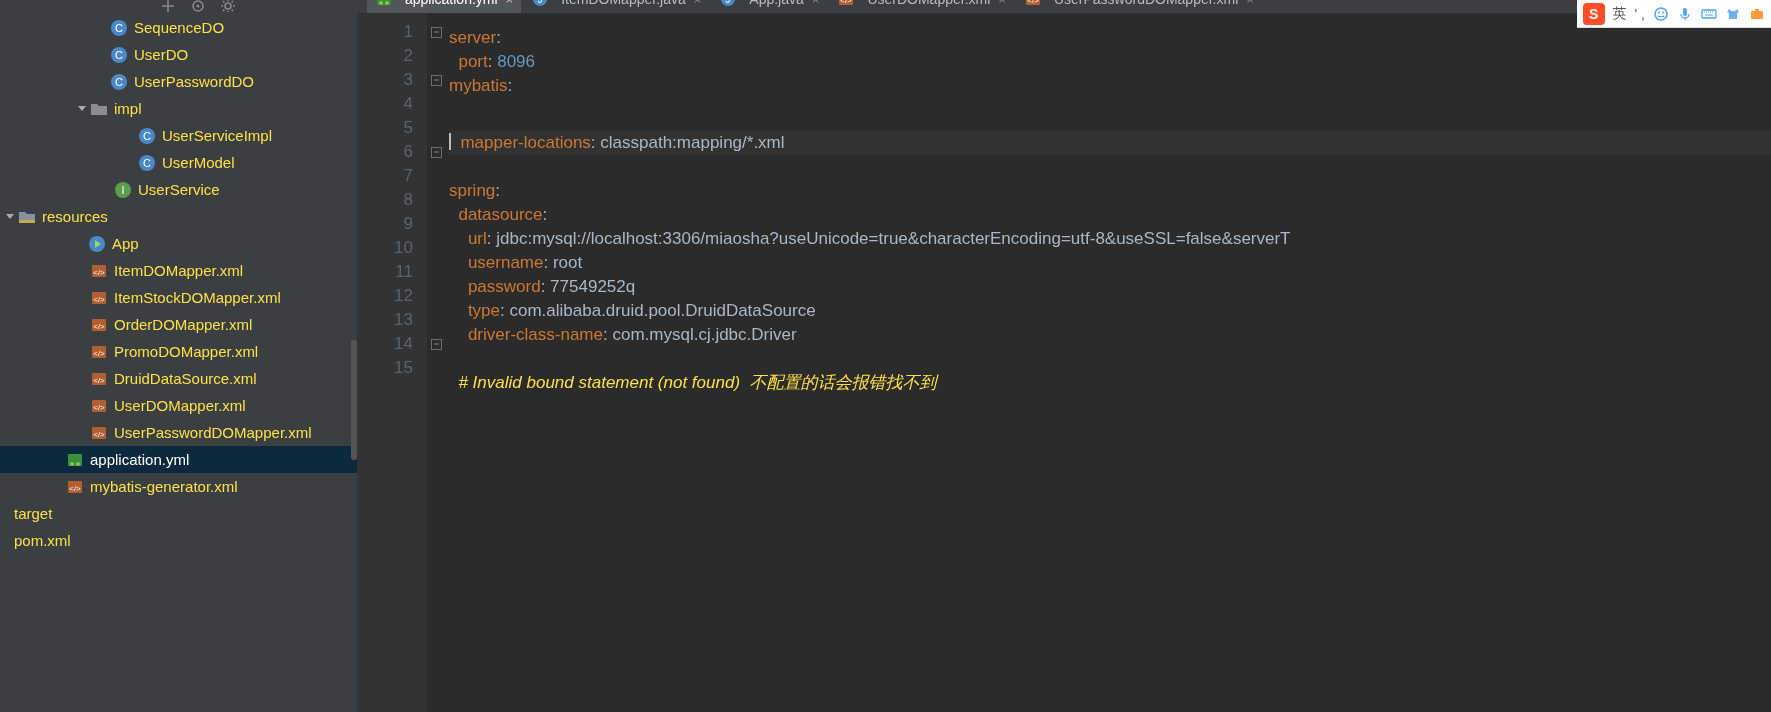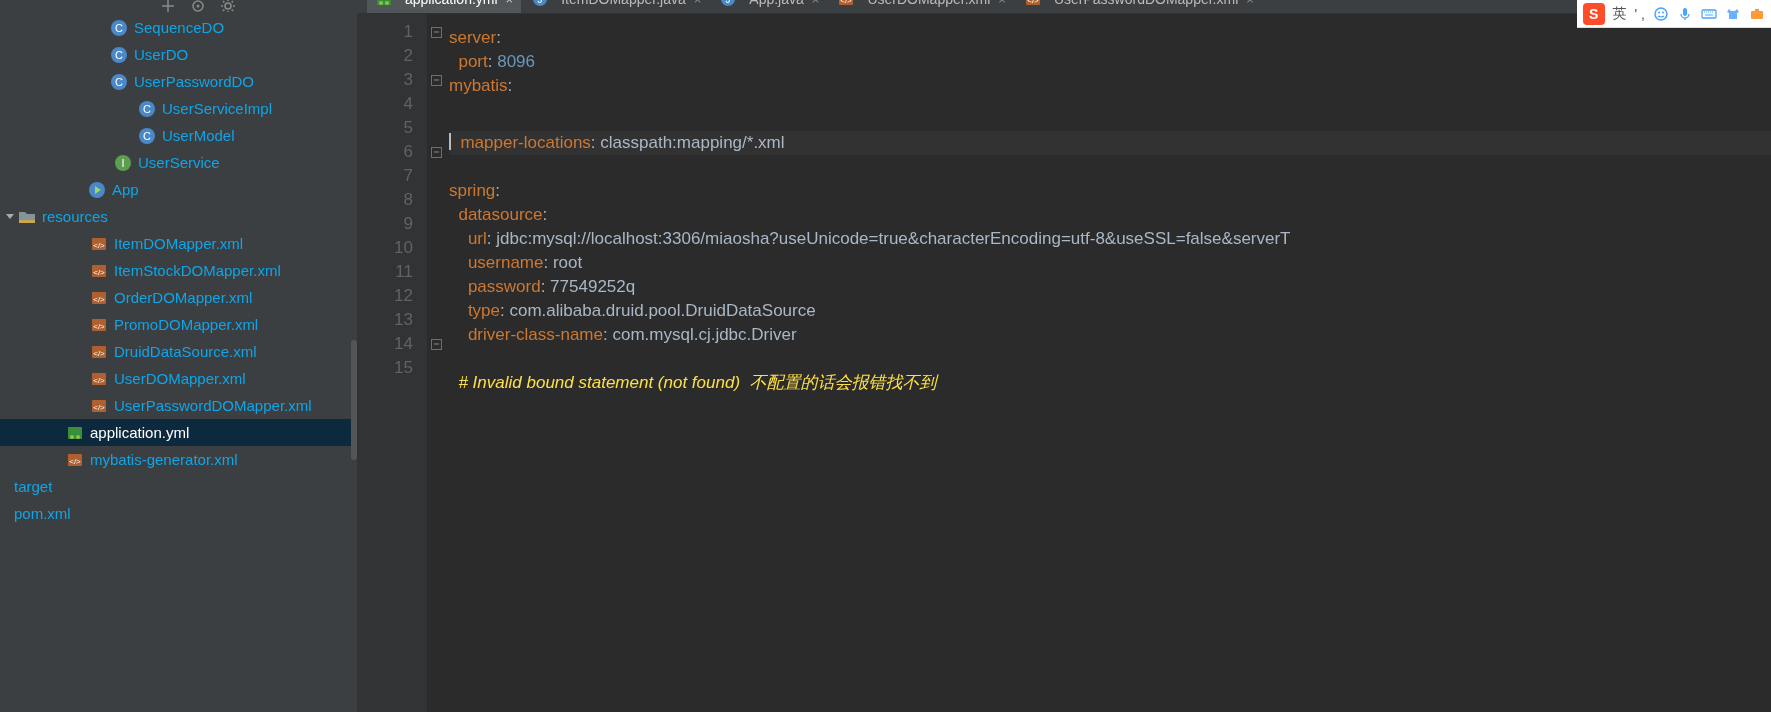--- a/index.html
+++ b/index.html
@@ -10,21 +10,21 @@
 .project { width:357px; background:#3c3f41; overflow:hidden; font-size:15px; position:relative; }
 .toolbar { height:12px; background:#3c3f41; display:flex; align-items:center; gap:14px; padding-left:160px; overflow:hidden; }
 .toolbar .ico { width:16px; height:16px; opacity:.7; flex:none; }
 .tree { padding-top:2px; }
 .row { display:flex; align-items:center; height:27px; white-space:nowrap; cursor:default; }
 .row.sel { background:#0d293e; }
 .arrow { width:12px; display:inline-flex; justify-content:center; align-items:center; margin-right:2px; }
 .arrow svg { fill:#aaa; }
 .spacer { display:inline-block; }
 .ficon { width:18px; height:18px; display:inline-flex; align-items:center; justify-content:center; margin-right:6px; flex:none; }
-.lbl { color:#0ea5e9; }
+.lbl { color:#fde047; }
 .row.sel .lbl { color:#fff; }
 .scroll-ind { position:absolute; right:0; top:340px; width:6px; height:120px; background:#555; border-radius:3px; }
 
 
 .editor { flex:1; display:flex; flex-direction:column; background:#2b2b2b; }
 .tabs { height:14px; background:#3c3f41; display:flex; align-items:flex-end; overflow:hidden; padding-left:10px; gap:2px; border-bottom:1px solid #323232; }
 .tab { display:flex; align-items:center; height:28px; padding:0 8px; gap:6px; color:#bbbbbb; font-size:14px; }
 .tab.active { background:#515658; color:#fff; }
 .tab .close { opacity:.7; font-size:13px; margin-left:2px; }
 
@@ -98,20 +98,34 @@
           <span class="arrow"></span>
           <span class="ficon">
             <svg width="18" height="18">
               <circle cx="9" cy="9" r="8" fill="#4a88c7"></circle>
               <text x="9" y="13" font-size="11" text-anchor="middle" fill="#fff" font-family="sans-serif">C</text>
             </svg>
           </span>
           <span class="lbl">UserPasswordDO</span>
         </div>
         <div class="row">
+          <span class="spacer" style="width:76px"></span>
+          <span class="arrow">
+            <svg width="10" height="10" viewBox="0 0 10 10">
+              <path d="M1 2l4 5 4-5z"></path>
+            </svg>
+          </span>
+          <span class="ficon">
+            <svg width="18" height="16">
+              <path fill="#8a8f96" d="M1 3h6l2 2h8v9H1z"></path>
+            </svg>
+          </span>
+          <span class="lbl">impl</span>
+        </div>
+        <div class="row">
           <span class="spacer" style="width:124px"></span>
           <span class="arrow"></span>
           <span class="ficon">
             <svg width="18" height="18">
               <circle cx="9" cy="9" r="8" fill="#4a88c7"></circle>
               <text x="9" y="13" font-size="11" text-anchor="middle" fill="#fff" font-family="sans-serif">C</text>
             </svg>
           </span>
           <span class="lbl">UserServiceImpl</span>
         </div>
@@ -129,46 +143,46 @@
         <div class="row">
           <span class="spacer" style="width:100px"></span>
           <span class="arrow"></span>
           <span class="ficon">
             <svg width="18" height="18">
               <circle cx="9" cy="9" r="8" fill="#5b9e4d"></circle>
               <text x="9" y="13" font-size="11" text-anchor="middle" fill="#fff" font-family="sans-serif">I</text>
             </svg>
           </span>
           <span class="lbl">UserService</span>
-        </div>
-        <div class="row">
-          <span class="spacer" style="width:74px"></span>
-          <span class="arrow"></span>
-          <span class="ficon">
-            <svg width="18" height="18">
-              <circle cx="9" cy="9" r="8" fill="#4a88c7"></circle>
-              <path d="M7 5l6 4-6 4z" fill="#97d867"></path>
-            </svg>
-          </span>
-          <span class="lbl">App</span>
         </div>
         <div class="row">
           <span class="spacer" style="width:4px"></span>
           <span class="arrow">
             <svg width="10" height="10" viewBox="0 0 10 10">
               <path d="M1 2l4 5 4-5z"></path>
             </svg>
           </span>
           <span class="ficon">
             <svg width="18" height="16">
               <path fill="#87939a" d="M1 3h6l2 2h8v9H1z"></path>
               <rect x="1" y="11" width="16" height="3" fill="#c9a94e"></rect>
             </svg>
           </span>
           <span class="lbl">resources</span>
+        </div>
+        <div class="row">
+          <span class="spacer" style="width:74px"></span>
+          <span class="arrow"></span>
+          <span class="ficon">
+            <svg width="18" height="18">
+              <circle cx="9" cy="9" r="8" fill="#4a88c7"></circle>
+              <path d="M7 5l6 4-6 4z" fill="#97d867"></path>
+            </svg>
+          </span>
+          <span class="lbl">App</span>
         </div>
         <div class="row">
           <span class="spacer" style="width:76px"></span>
           <span class="arrow"></span>
           <span class="ficon">
             <svg width="18" height="18">
               <rect x="2" y="3" width="14" height="12" rx="1" fill="#b05f2e"></rect>
               <text x="9" y="13" font-size="8" text-anchor="middle" fill="#fff" font-family="sans-serif">&lt;/&gt;</text>
             </svg>
           </span>

